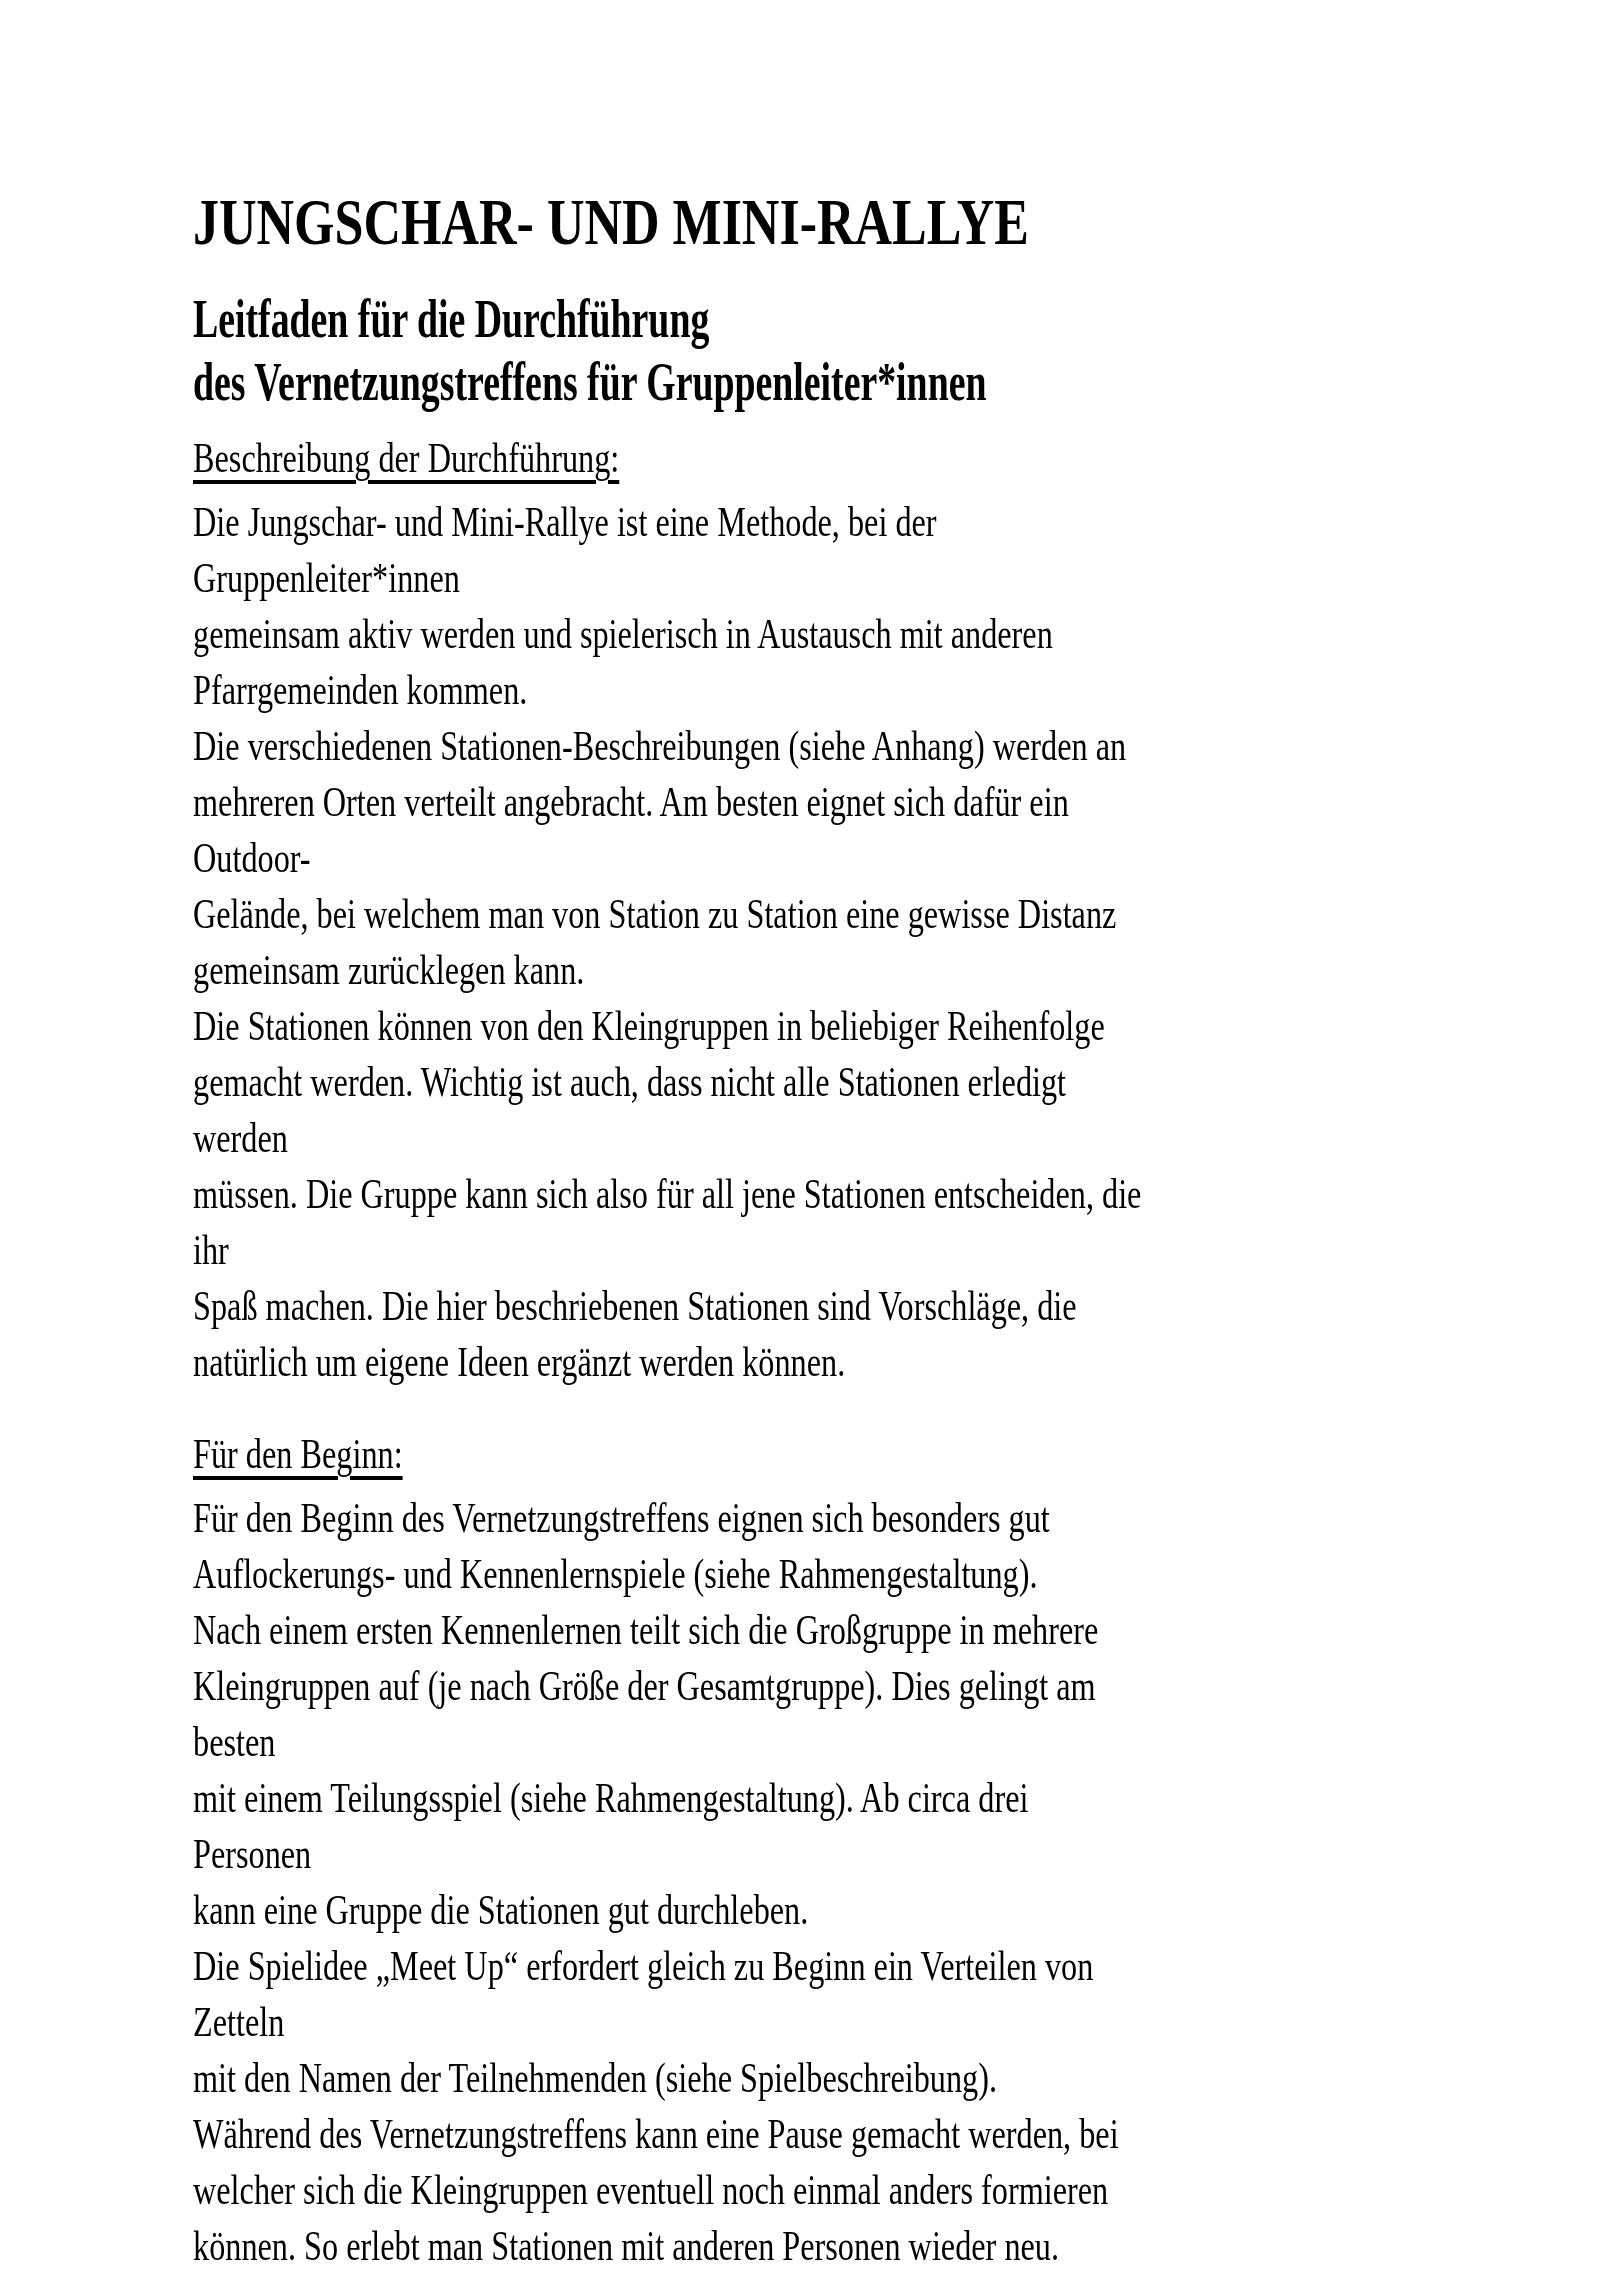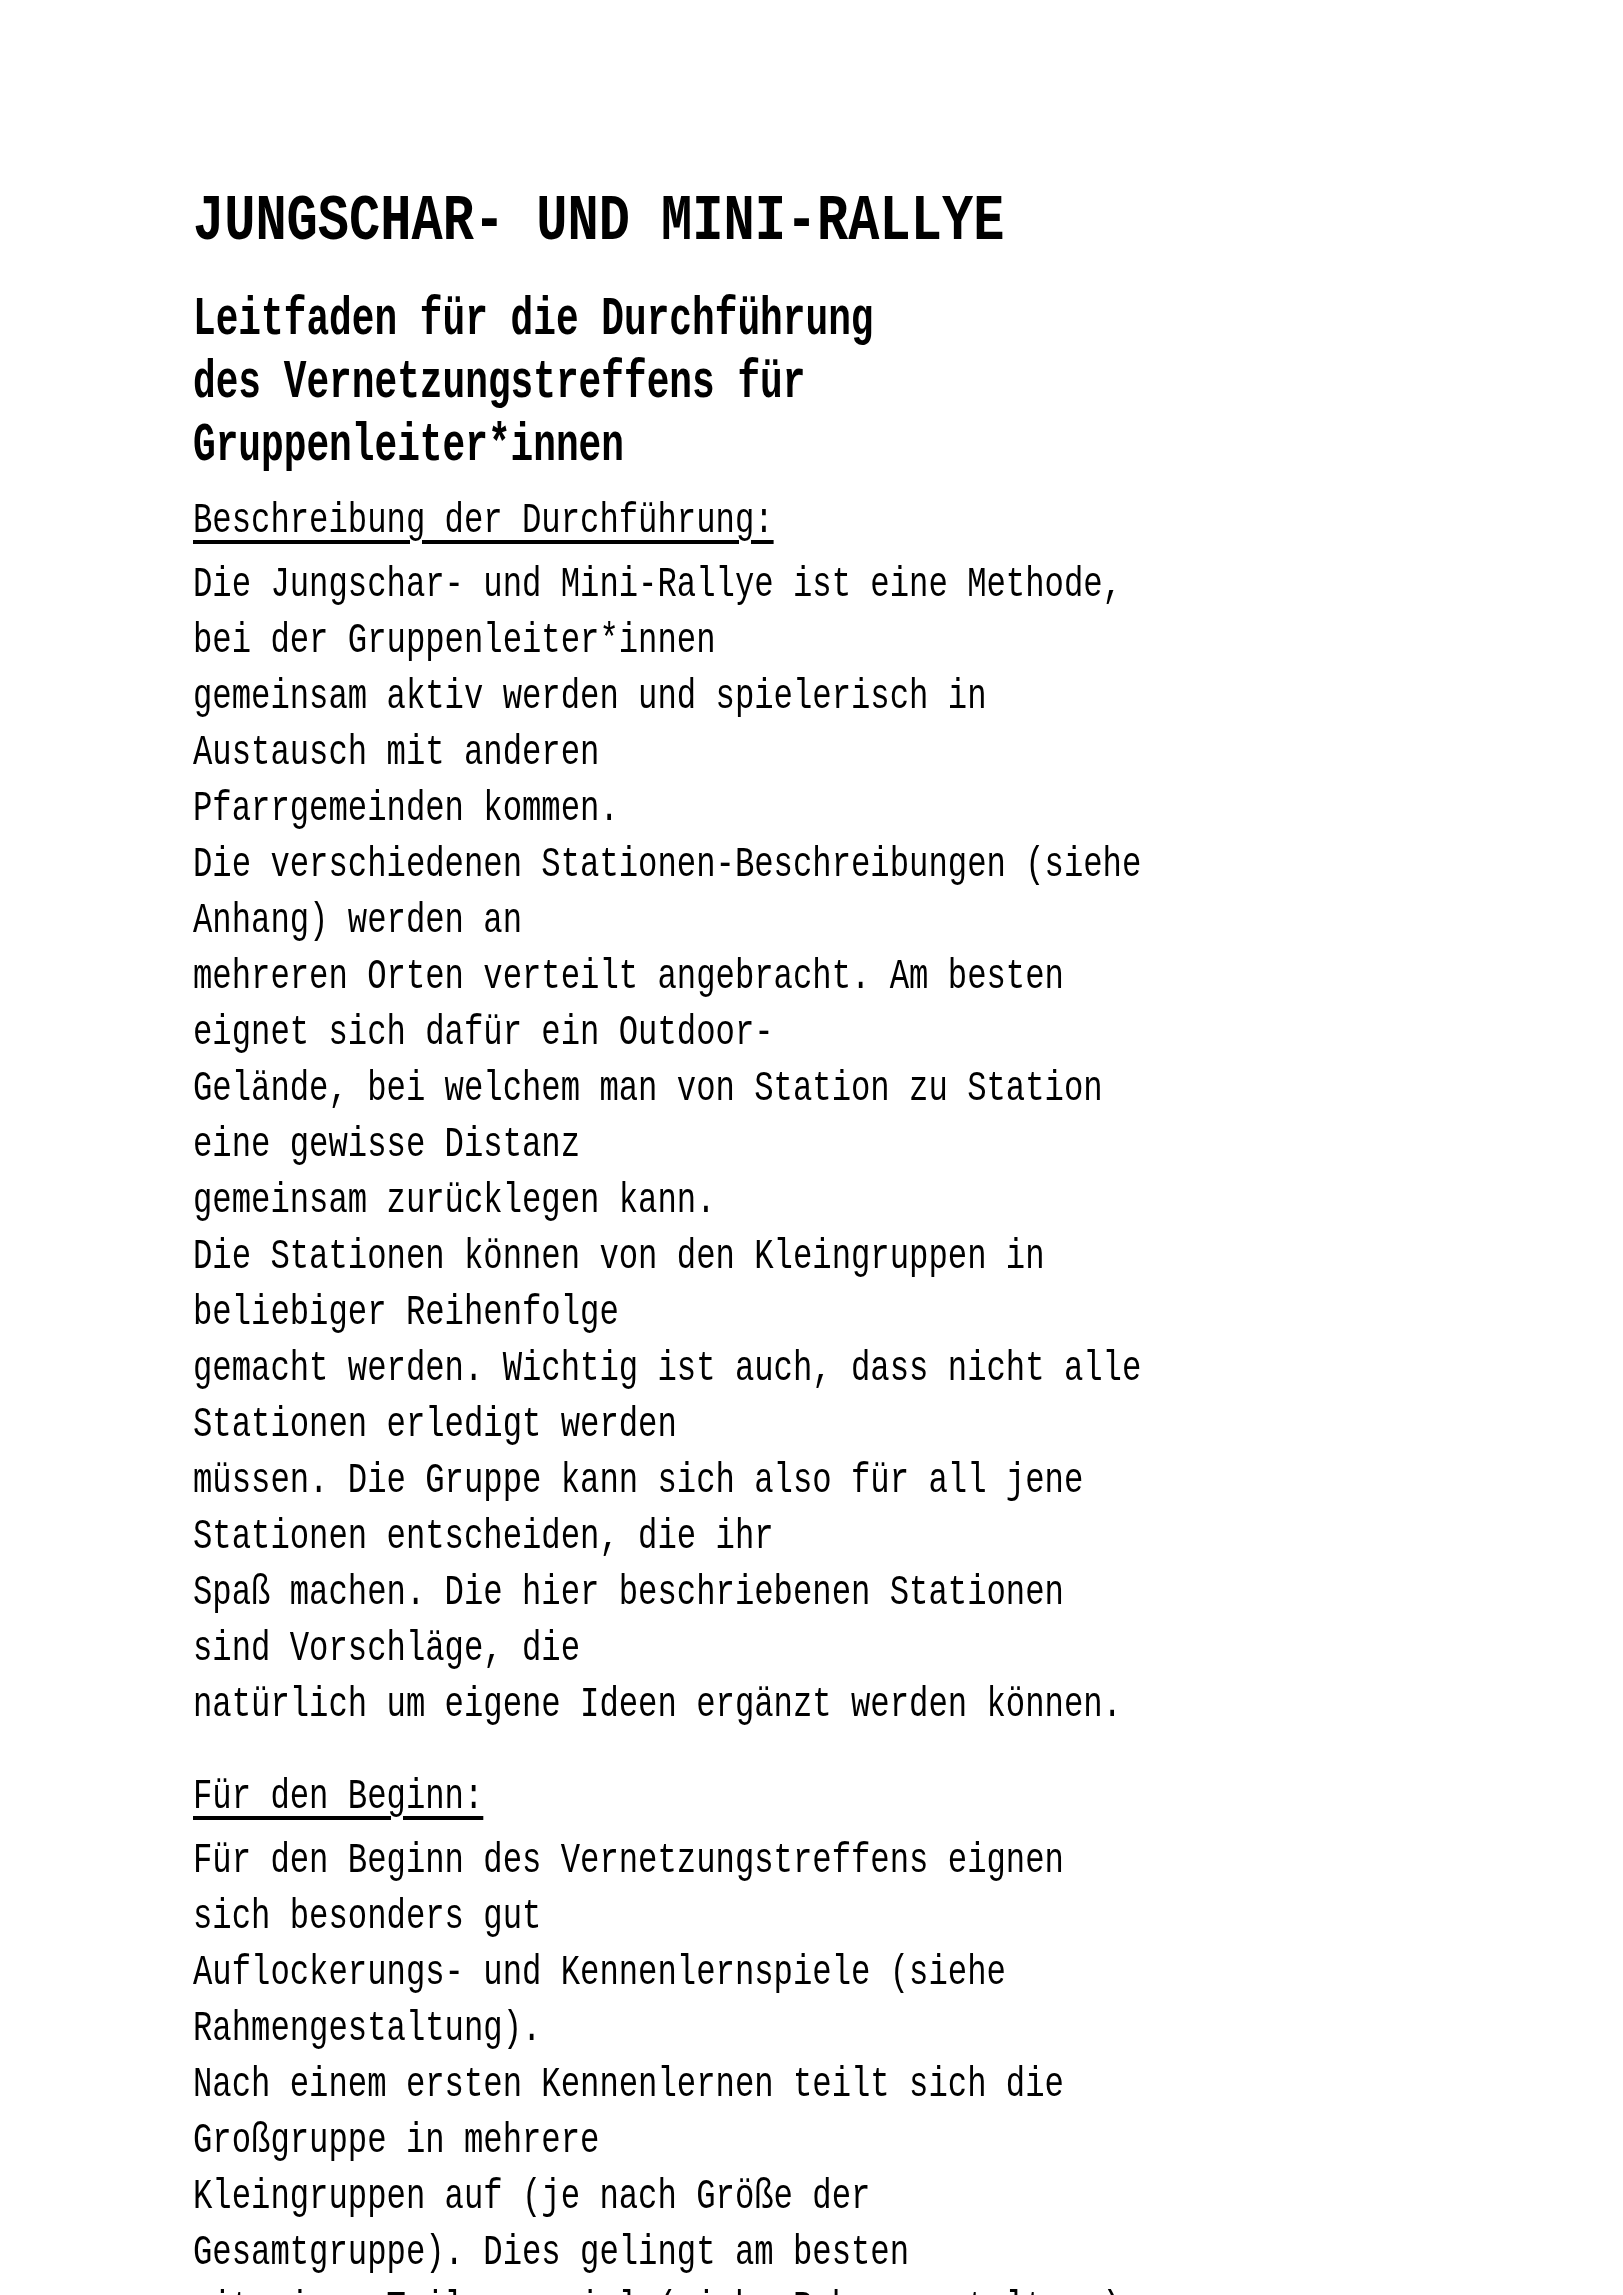--- a/index.html
+++ b/index.html
@@ -8,21 +8,21 @@
     background: #ffffff;
   }
   .page {
     position: relative;
     width: 1623px;
     height: 2295px;
     background: #ffffff;
     box-sizing: border-box;
     padding: 190px 164px 18px 193px;
     overflow: hidden;
-    font-family: Liberation Mono, monospace;
+    font-family: Liberation Serif, serif;
     color: #000000;
   }
   .doc-title {
     font-size: 65px;
     font-weight: bold;
     line-height: 65px;
     white-space: nowrap;
     transform: scaleX(0.80);
     transform-origin: 0 0;
   }

